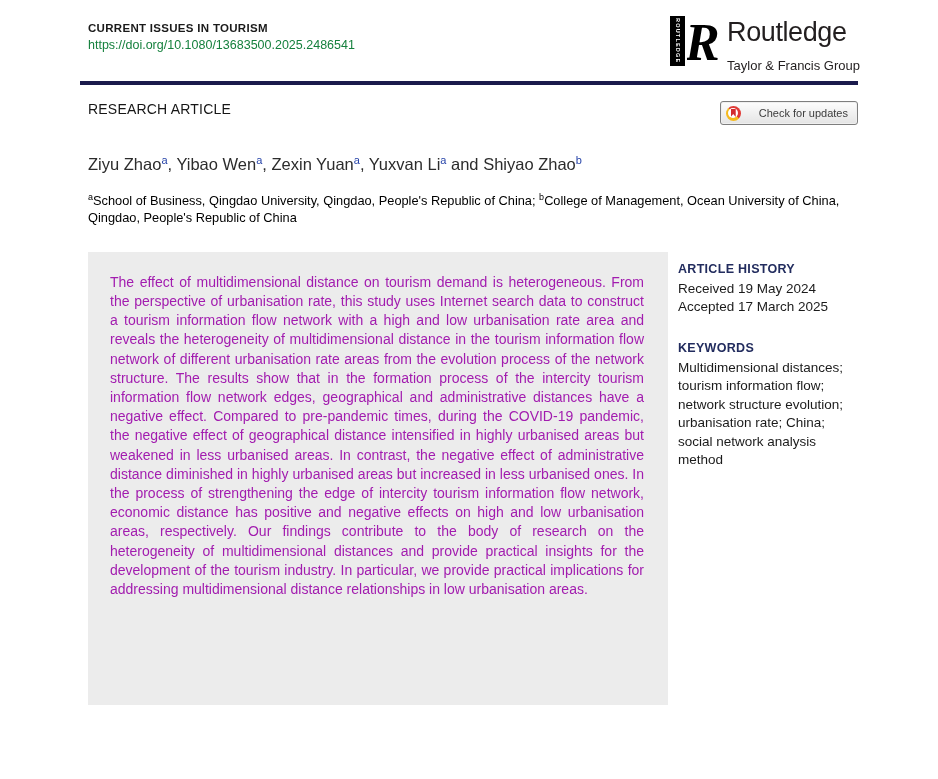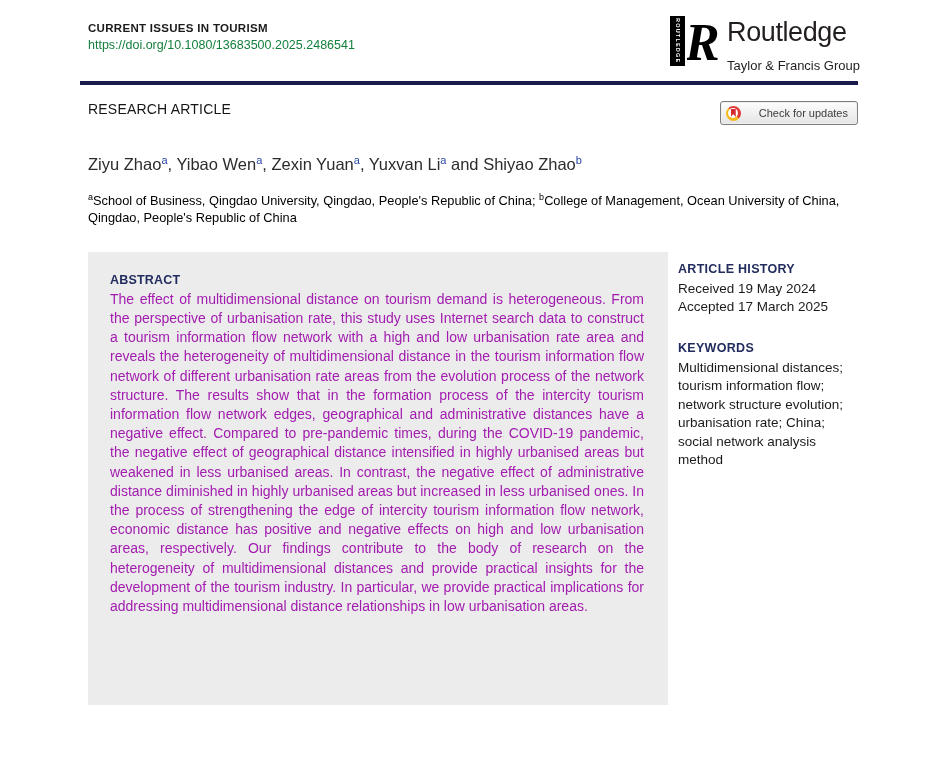--- a/index.html
+++ b/index.html
@@ -108,21 +108,20 @@
   <div class="authors">
     <span><span></span><span>Ziyu Zhao</span><sup>a</sup></span><span><span>, </span><span>Yibao Wen</span><sup>a</sup></span><span><span>, </span><span>Zexin Yuan</span><sup>a</sup></span><span><span>, </span><span>Yuxvan Li</span><sup>a</sup></span><span><span> and </span><span>Shiyao Zhao</span><sup>b</sup></span>
   </div>
 
   <div class="affils">
     <sup>a</sup><span>School of Business, Qingdao University, Qingdao, People's Republic of China; </span><sup>b</sup><span>College of Management, Ocean University of China, Qingdao, People's Republic of China</span>
   </div>
 
   <div class="content-row">
     <section class="abstract-box">
-      <div class="abstract-heading">ABSTRACT</div>
       <p class="abstract-text">The effect of multidimensional distance on tourism demand is heterogeneous. From the perspective of urbanisation rate, this study uses Internet search data to construct a tourism information flow network with a high and low urbanisation rate area and reveals the heterogeneity of multidimensional distance in the tourism information flow network of different urbanisation rate areas from the evolution process of the network structure. The results show that in the formation process of the intercity tourism information flow network edges, geographical and administrative distances have a negative effect. Compared to pre-pandemic times, during the COVID-19 pandemic, the negative effect of geographical distance intensified in highly urbanised areas but weakened in less urbanised areas. In contrast, the negative effect of administrative distance diminished in highly urbanised areas but increased in less urbanised ones. In the process of strengthening the edge of intercity tourism information flow network, economic distance has positive and negative effects on high and low urbanisation areas, respectively. Our findings contribute to the body of research on the heterogeneity of multidimensional distances and provide practical insights for the development of the tourism industry. In particular, we provide practical implications for addressing multidimensional distance relationships in low urbanisation areas.</p>
     </section>
 
     <aside class="sidebar">
       <div>
         <div class="sb-heading">ARTICLE HISTORY</div>
         <div class="sb-line">Received 19 May 2024</div>
         <div class="sb-line">Accepted 17 March 2025</div>
       </div>
       <div class="sb-keywords-block">

